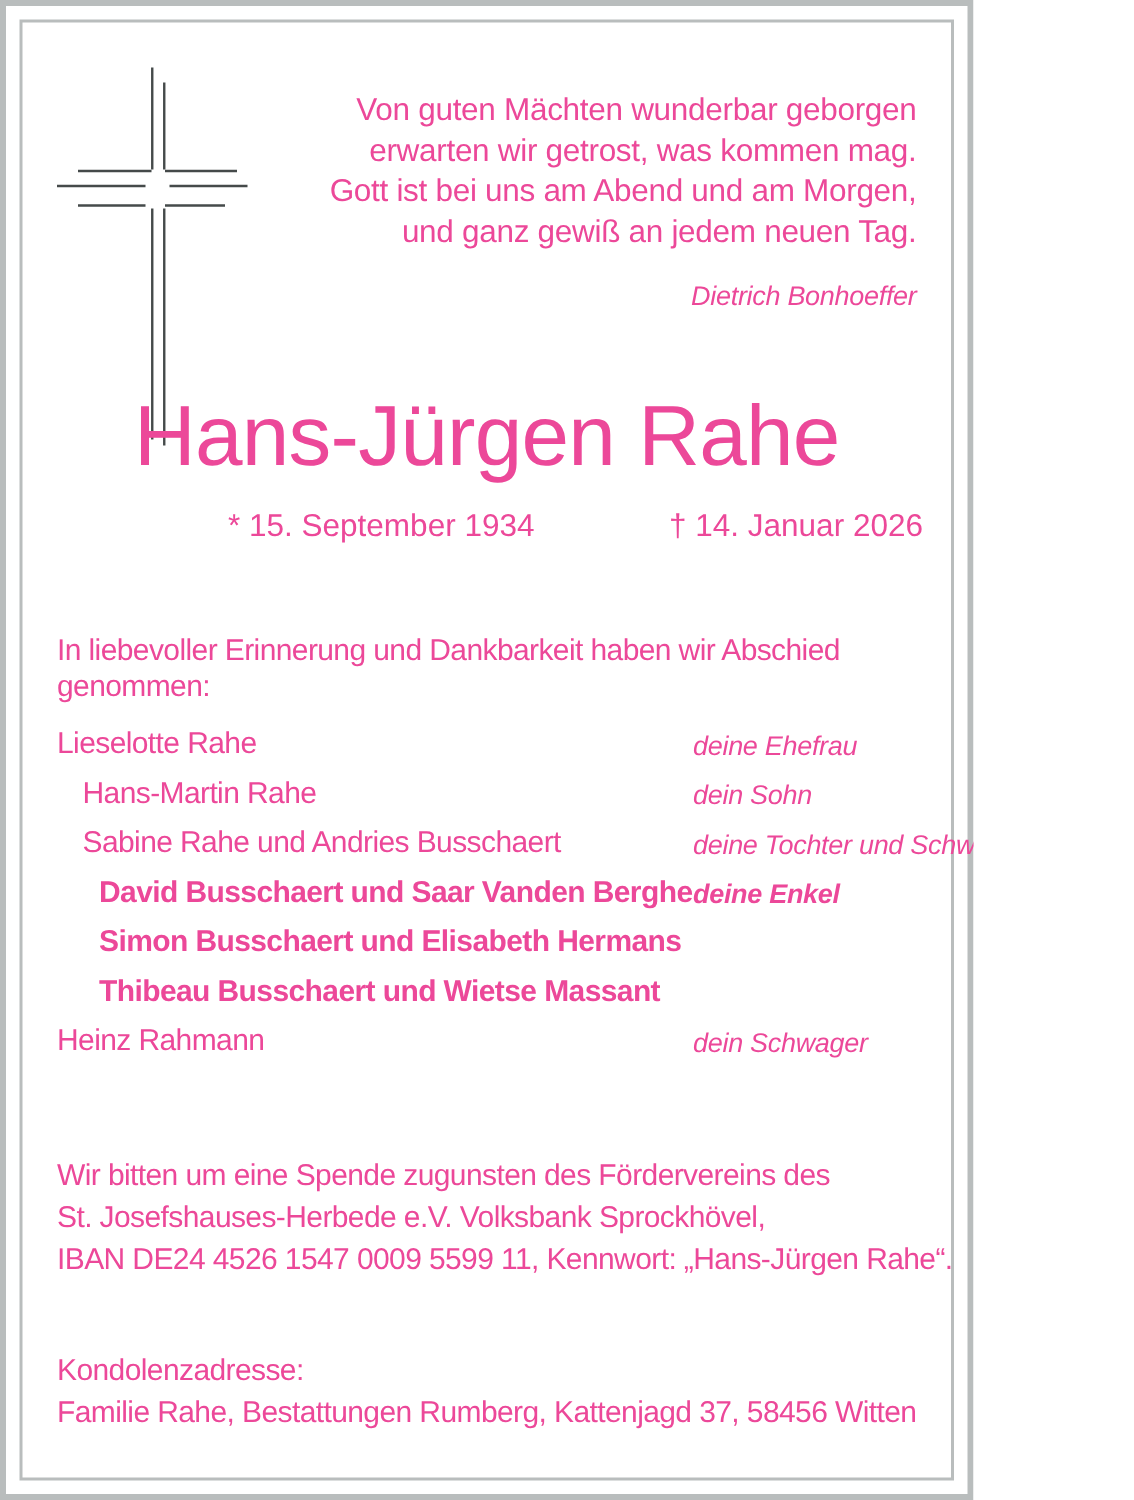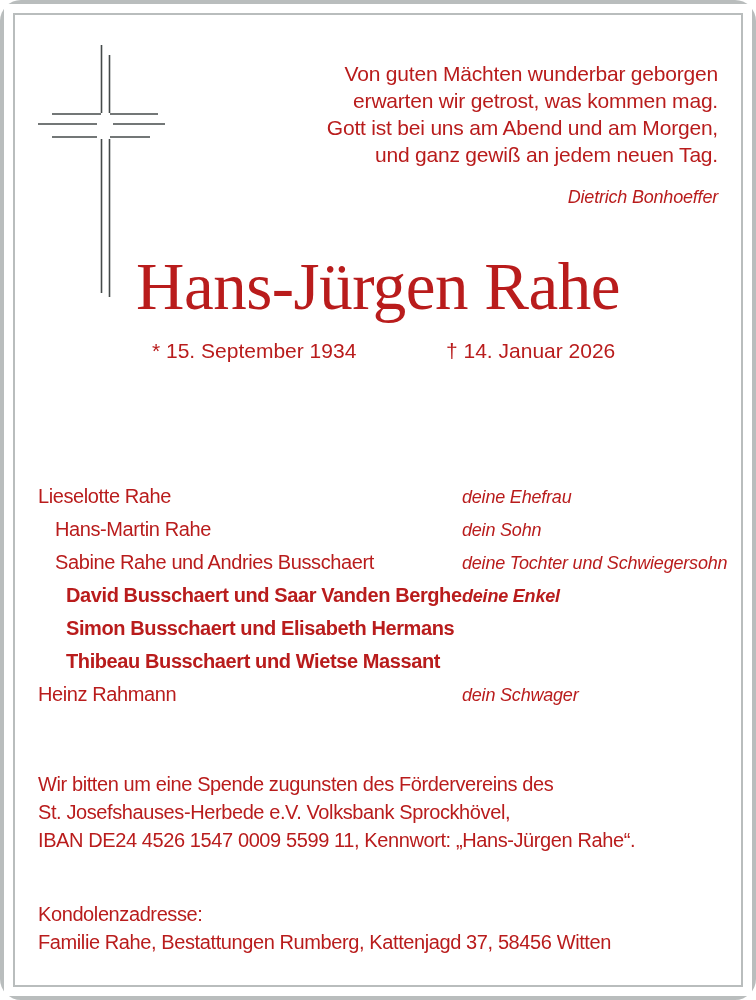--- a/index.html
+++ b/index.html
@@ -1,24 +1,23 @@
 <!DOCTYPE html>
 <html lang="de"><head>
 <meta charset="utf-8">
 <style>
   html, body { margin: 0; padding: 0; background: #ffffff; }
   .page {
     position: relative;
-    width: 756px;
+    width: 649px;
     height: 1000px;
     background: #ffffff;
     font-family: "Liberation Sans", sans-serif;
-    color: #b91c1c;
+    color: #ec4899;
     overflow: hidden;
-    border-radius: 21px;
   }
   .frame-outer {
     position: absolute; inset: 0;
     border: 4px solid #b9bdbd;
     pointer-events: none;
   }
   .frame-inner {
     position: absolute; inset: 13px;
     border: 2px solid #b9bdbd;
     pointer-events: none;
@@ -38,26 +37,25 @@
     letter-spacing: -0.2px;
   }
   .quote-attr {
     font-style: italic;
     font-size: 18px;
     margin-top: 16px;
   }
   .name {
     position: absolute;
     left: 0; right: 0; top: 246px;
-    margin: 2px;
+    margin: 12px;
     text-align: center;
-    font-size: 67px;
+    font-size: 57px;
     font-weight: 400;
     letter-spacing: -0.5px;
-    font-family: Liberation Serif, serif;
   }
   .dates {
     position: absolute;
     left: 0; top: 338px;
     width: 756px; height: 26px;
     font-size: 21px;
     line-height: 26px;
   }
   .dates .birth { position: absolute; left: 152px; }
   .dates .death { position: absolute; left: 446px; }
@@ -142,20 +140,21 @@
     <div class="quote-attr">Dietrich Bonhoeffer</div>
   </div>
 
   <h1 class="name">Hans-Jürgen Rahe</h1>
 
   <div class="dates">
     <span class="birth">* 15. September 1934</span>
     <span class="death">† 14. Januar 2026</span>
   </div>
 
+  <p class="intro">In liebevoller Erinnerung und Dankbarkeit haben wir Abschied genommen:</p>
 
   <div class="mourners">
     <div class="mourner-row indent-0">
       <span class="mname">Lieselotte Rahe</span>
       <span class="rel">deine Ehefrau</span>
     </div>
     <div class="mourner-row indent-1">
       <span class="mname">Hans-Martin Rahe</span>
       <span class="rel">dein Sohn</span>
     </div>

